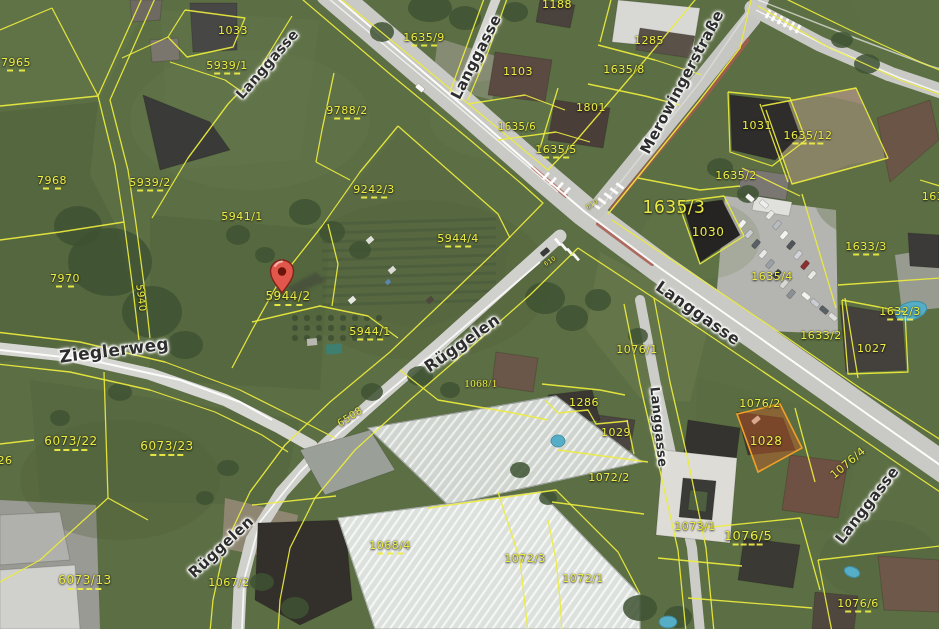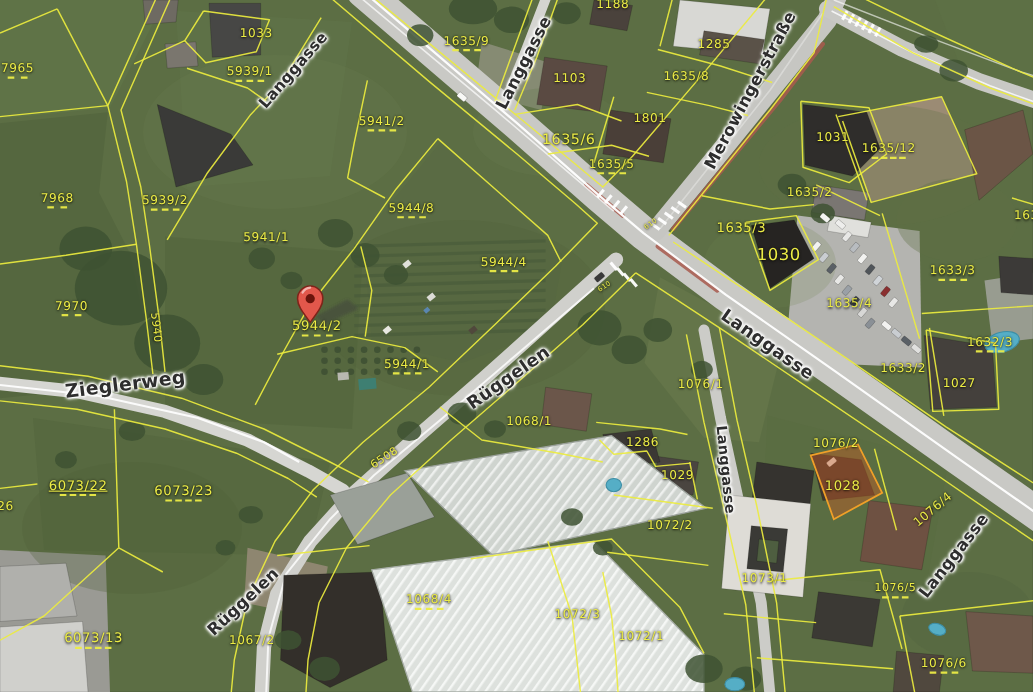--- a/index.html
+++ b/index.html
@@ -294,65 +294,65 @@
       <polyline points="545,400 558,413 588,410 596,424 628,421" fill="none" stroke="#ecec3e" stroke-width="1.3" opacity="0.92" stroke-linejoin="round"></polyline>
       <polyline points="542,384 600,390 625,395" fill="none" stroke="#ecec3e" stroke-width="1.3" opacity="0.92" stroke-linejoin="round"></polyline>
       <polyline points="627,420 634,454" fill="none" stroke="#ecec3e" stroke-width="1.3" opacity="0.92" stroke-linejoin="round"></polyline>
       <polyline points="252,505 336,496" fill="none" stroke="#ecec3e" stroke-width="1.3" opacity="0.92" stroke-linejoin="round"></polyline>
       <polyline points="428,508 556,490 618,552 640,594" fill="none" stroke="#ecec3e" stroke-width="1.3" opacity="0.92" stroke-linejoin="round"></polyline>
     </svg>
   <div id="labels">
       <div class="plabel" style="left: 16px; top: 64px; font-size: 11px; transform: translate(-50%, -50%) rotate(0deg);"><span>7965</span><div class="dashline"></div></div>
       <div class="plabel" style="left: 217px; top: 30px; font-size: 11px; transform: translate(-50%, -50%) rotate(0deg); margin-left: 16px;"><span>1033</span></div>
       <div class="plabel" style="left: 227px; top: 67px; font-size: 11px; transform: translate(-50%, -50%) rotate(0deg);"><span>5939/1</span><div class="dashline"></div></div>
-      <div class="plabel" style="left: 347px; top: 112px; font-size: 11px; transform: translate(-50%, -50%) rotate(0deg);"><span>5941/2</span><div class="dashline"></div></div>
+      <div class="plabel" style="left: 347px; top: 112px; font-size: 11px; transform: translate(-50%, -50%) rotate(0deg);"><span>9788/2</span><div class="dashline"></div></div>
       <div class="plabel" style="left: 424px; top: 39px; font-size: 11px; transform: translate(-50%, -50%) rotate(0deg);"><span>1635/9</span><div class="dashline"></div></div>
       <div class="plabel" style="left: 518px; top: 71px; font-size: 11px; transform: translate(-50%, -50%) rotate(0deg);"><span>1103</span></div>
       <div class="plabel" style="left: 557px; top: 4px; font-size: 11px; transform: translate(-50%, -50%) rotate(0deg);"><span>1188</span></div>
       <div class="plabel" style="left: 649px; top: 40px; font-size: 11px; transform: translate(-50%, -50%) rotate(0deg);"><span>1285</span></div>
       <div class="plabel" style="left: 624px; top: 69px; font-size: 11px; transform: translate(-50%, -50%) rotate(0deg);"><span>1635/8</span></div>
       <div class="plabel" style="left: 591px; top: 107px; font-size: 11px; transform: translate(-50%, -50%) rotate(0deg);"><span>1801</span></div>
-      <div class="plabel" style="left: 517px; top: 127px; font-size: 13px; transform: translate(-50%, -50%) rotate(0deg);"><span>1635/6</span></div>
+      <div class="plabel" style="left: 517px; top: 127px; font-size: 10px; transform: translate(-50%, -50%) rotate(0deg);"><span>1635/6</span></div>
       <div class="plabel" style="left: 556px; top: 151px; font-size: 11px; transform: translate(-50%, -50%) rotate(0deg);"><span>1635/5</span><div class="dashline"></div></div>
       <div class="plabel" style="left: 757px; top: 125px; font-size: 11px; transform: translate(-50%, -50%) rotate(0deg);"><span>1031</span></div>
       <div class="plabel" style="left: 808px; top: 137px; font-size: 11px; transform: translate(-50%, -50%) rotate(0deg);"><span>1635/12</span><div class="dashline"></div></div>
       <div class="plabel" style="left: 736px; top: 175px; font-size: 11px; transform: translate(-50%, -50%) rotate(0deg);"><span>1635/2</span></div>
       <div class="plabel" style="left: 933px; top: 196px; font-size: 11px; transform: translate(-50%, -50%) rotate(0deg);"><span>163</span></div>
       <div class="plabel" style="left: 52px; top: 182px; font-size: 11px; transform: translate(-50%, -50%) rotate(0deg);"><span>7968</span><div class="dashline"></div></div>
       <div class="plabel" style="left: 150px; top: 184px; font-size: 11px; transform: translate(-50%, -50%) rotate(0deg);"><span>5939/2</span><div class="dashline"></div></div>
       <div class="plabel" style="left: 242px; top: 216px; font-size: 11px; transform: translate(-50%, -50%) rotate(0deg);"><span>5941/1</span></div>
-      <div class="plabel" style="left: 374px; top: 191px; font-size: 11px; transform: translate(-50%, -50%) rotate(0deg);"><span>5944/8</span><div class="dashline"></div></div>
-      <div class="plabel" style="left: 674px; top: 207px; font-size: 12px; transform: translate(-50%, -50%) rotate(0deg);"><span>1635/3</span></div>
-      <div class="plabel" style="left: 708px; top: 232px; font-size: 15px; transform: translate(-50%, -50%) rotate(0deg); text-align: center;"><span>1030</span></div>
+      <div class="plabel" style="left: 374px; top: 191px; font-size: 11px; transform: translate(-50%, -50%) rotate(0deg);"><span>9242/3</span><div class="dashline"></div></div>
+      <div class="plabel" style="left: 674px; top: 207px; font-size: 17px; transform: translate(-50%, -50%) rotate(0deg);"><span>1635/3</span></div>
+      <div class="plabel" style="left: 708px; top: 232px; font-size: 12px; transform: translate(-50%, -50%) rotate(0deg); text-align: center;"><span>1030</span></div>
       <div class="plabel" style="left: 772px; top: 276px; font-size: 11px; transform: translate(-50%, -50%) rotate(0deg);"><span>1635/4</span></div>
       <div class="plabel" style="left: 866px; top: 248px; font-size: 11px; transform: translate(-50%, -50%) rotate(0deg);"><span>1633/3</span><div class="dashline"></div></div>
       <div class="plabel" style="left: 65px; top: 280px; font-size: 11px; transform: translate(-50%, -50%) rotate(0deg);"><span>7970</span><div class="dashline"></div></div>
       <div class="plabel" style="left: 141px; top: 298px; font-size: 10px; transform: translate(-50%, -50%) rotate(83deg);"><span>5940</span></div>
       <div class="plabel" style="left: 592px; top: 204px; font-size: 6px; transform: translate(-50%, -50%) rotate(-35deg);"><span>610</span></div>
       <div class="plabel" style="left: 550px; top: 261px; font-size: 6px; transform: translate(-50%, -50%) rotate(-35deg);"><span>610</span></div>
       <div class="plabel" style="left: 288px; top: 298px; font-size: 12px; transform: translate(-50%, -50%) rotate(0deg);"><span>5944/2</span><div class="dashline"></div></div>
       <div class="plabel" style="left: 458px; top: 240px; font-size: 11px; transform: translate(-50%, -50%) rotate(0deg);"><span>5944/4</span><div class="dashline"></div></div>
       <div class="plabel" style="left: 370px; top: 333px; font-size: 11px; transform: translate(-50%, -50%) rotate(0deg);"><span>5944/1</span><div class="dashline"></div></div>
       <div class="plabel" style="left: 900px; top: 313px; font-size: 11px; transform: translate(-50%, -50%) rotate(0deg);"><span>1632/3</span><div class="dashline"></div></div>
       <div class="plabel" style="left: 821px; top: 335px; font-size: 11px; transform: translate(-50%, -50%) rotate(0deg);"><span>1633/2</span></div>
       <div class="plabel" style="left: 872px; top: 348px; font-size: 11px; transform: translate(-50%, -50%) rotate(0deg);"><span>1027</span></div>
       <div class="plabel" style="left: 637px; top: 349px; font-size: 11px; transform: translate(-50%, -50%) rotate(0deg);"><span>1076/1</span></div>
-      <div class="plabel" style="left: 481px; top: 383px; font-size: 11px; transform: translate(-50%, -50%) rotate(0deg);"><span>1068/1</span></div>
+      <div class="plabel" style="left: 481px; top: 383px; font-size: 11px; transform: translate(-50%, -50%) rotate(0deg); font-family: Liberation Serif, serif;"><span>1068/1</span></div>
       <div class="plabel" style="left: 584px; top: 402px; font-size: 11px; transform: translate(-50%, -50%) rotate(0deg);"><span>1286</span></div>
       <div class="plabel" style="left: 616px; top: 432px; font-size: 11px; transform: translate(-50%, -50%) rotate(0deg);"><span>1029</span></div>
       <div class="plabel" style="left: 609px; top: 477px; font-size: 11px; transform: translate(-50%, -50%) rotate(0deg);"><span>1072/2</span></div>
       <div class="plabel" style="left: 760px; top: 403px; font-size: 11px; transform: translate(-50%, -50%) rotate(0deg);"><span>1076/2</span></div>
       <div class="plabel" style="left: 766px; top: 441px; font-size: 12px; transform: translate(-50%, -50%) rotate(0deg);"><span>1028</span></div>
       <div class="plabel" style="left: 848px; top: 463px; font-size: 11px; transform: translate(-50%, -50%) rotate(-40deg);"><span>1076/4</span></div>
       <div class="plabel" style="left: 695px; top: 506px; font-size: 11px; transform: translate(-50%, -50%) rotate(0deg); margin-top: 20px;"><span>1073/1</span></div>
-      <div class="plabel" style="left: 814px; top: 537px; font-size: 10px; transform: translate(-50%, -50%) rotate(0deg);"><span>1076/5</span><div class="dashline"></div></div>
+      <div class="plabel" style="left: 748px; top: 537px; font-size: 13px; transform: translate(-50%, -50%) rotate(0deg);"><span>1076/5</span><div class="dashline"></div></div>
       <div class="plabel" style="left: 858px; top: 605px; font-size: 11px; transform: translate(-50%, -50%) rotate(0deg);"><span>1076/6</span><div class="dashline"></div></div>
       <div class="plabel" style="left: 525px; top: 558px; font-size: 11px; transform: translate(-50%, -50%) rotate(0deg);"><span>1072/3</span></div>
       <div class="plabel" style="left: 583px; top: 578px; font-size: 11px; transform: translate(-50%, -50%) rotate(0deg);"><span>1072/1</span></div>
-      <div class="plabel" style="left: 71px; top: 443px; font-size: 12px; transform: translate(-50%, -50%) rotate(0deg); text-decoration: underline;"><span>6073/22</span><div class="dashline"></div></div>
+      <div class="plabel" style="left: 71px; top: 443px; font-size: 12px; transform: translate(-50%, -50%) rotate(0deg);"><span>6073/22</span><div class="dashline"></div></div>
       <div class="plabel" style="left: 167px; top: 448px; font-size: 12px; transform: translate(-50%, -50%) rotate(0deg);"><span>6073/23</span><div class="dashline"></div></div>
       <div class="plabel" style="left: 5px; top: 460px; font-size: 11px; transform: translate(-50%, -50%) rotate(0deg);"><span>26</span></div>
       <div class="plabel" style="left: 85px; top: 582px; font-size: 12px; transform: translate(-50%, -50%) rotate(0deg);"><span>6073/13</span><div class="dashline"></div></div>
       <div class="plabel" style="left: 229px; top: 582px; font-size: 11px; transform: translate(-50%, -50%) rotate(0deg);"><span>1067/2</span></div>
       <div class="plabel" style="left: 350px; top: 417px; font-size: 10px; transform: translate(-50%, -50%) rotate(-33deg);"><span>6508</span></div>
       <div class="plabel" style="left: 390px; top: 547px; font-size: 11px; transform: translate(-50%, -50%) rotate(0deg);"><span>1068/4</span><div class="dashline"></div></div>
       <div class="slabel" style="left: 267px; top: 64px; font-size: 14px; transform: translate(-50%, -50%) rotate(-49deg);"><span>Langgasse</span></div>
       <div class="slabel" style="left: 476px; top: 57px; font-size: 15px; transform: translate(-50%, -50%) rotate(-63deg);"><span>Langgasse</span></div>
       <div class="slabel" style="left: 682px; top: 82px; font-size: 15px; transform: translate(-50%, -50%) rotate(-62deg);"><span>Merowingerstraße</span></div>
       <div class="slabel" style="left: 698px; top: 313px; font-size: 16px; transform: translate(-50%, -50%) rotate(35deg);"><span>Langgasse</span></div>

